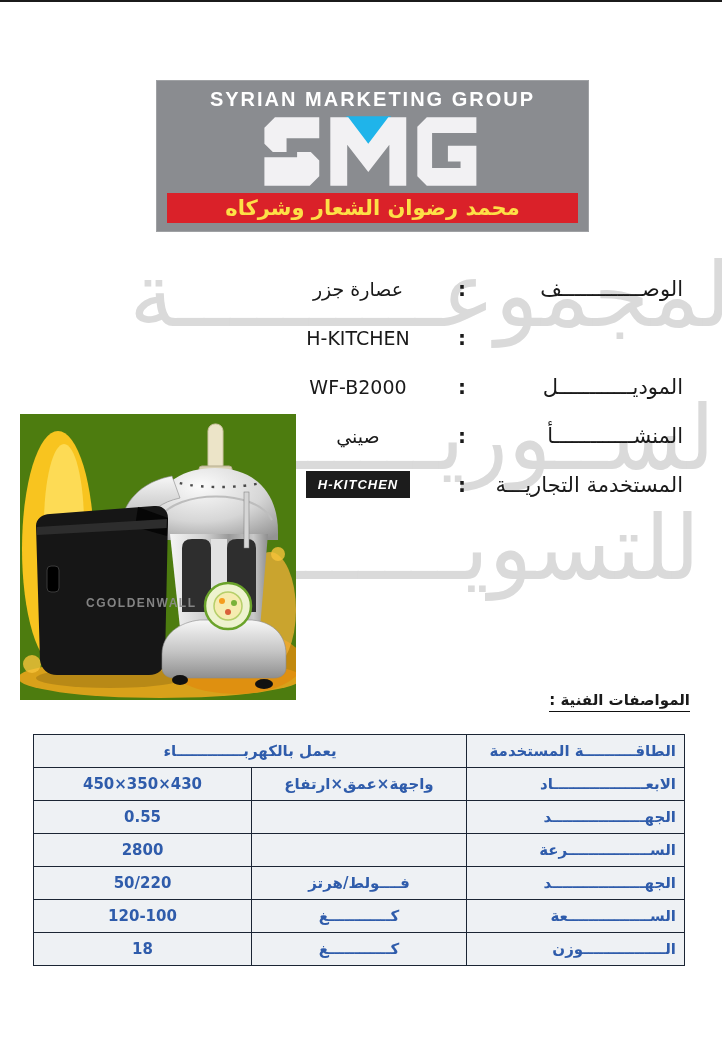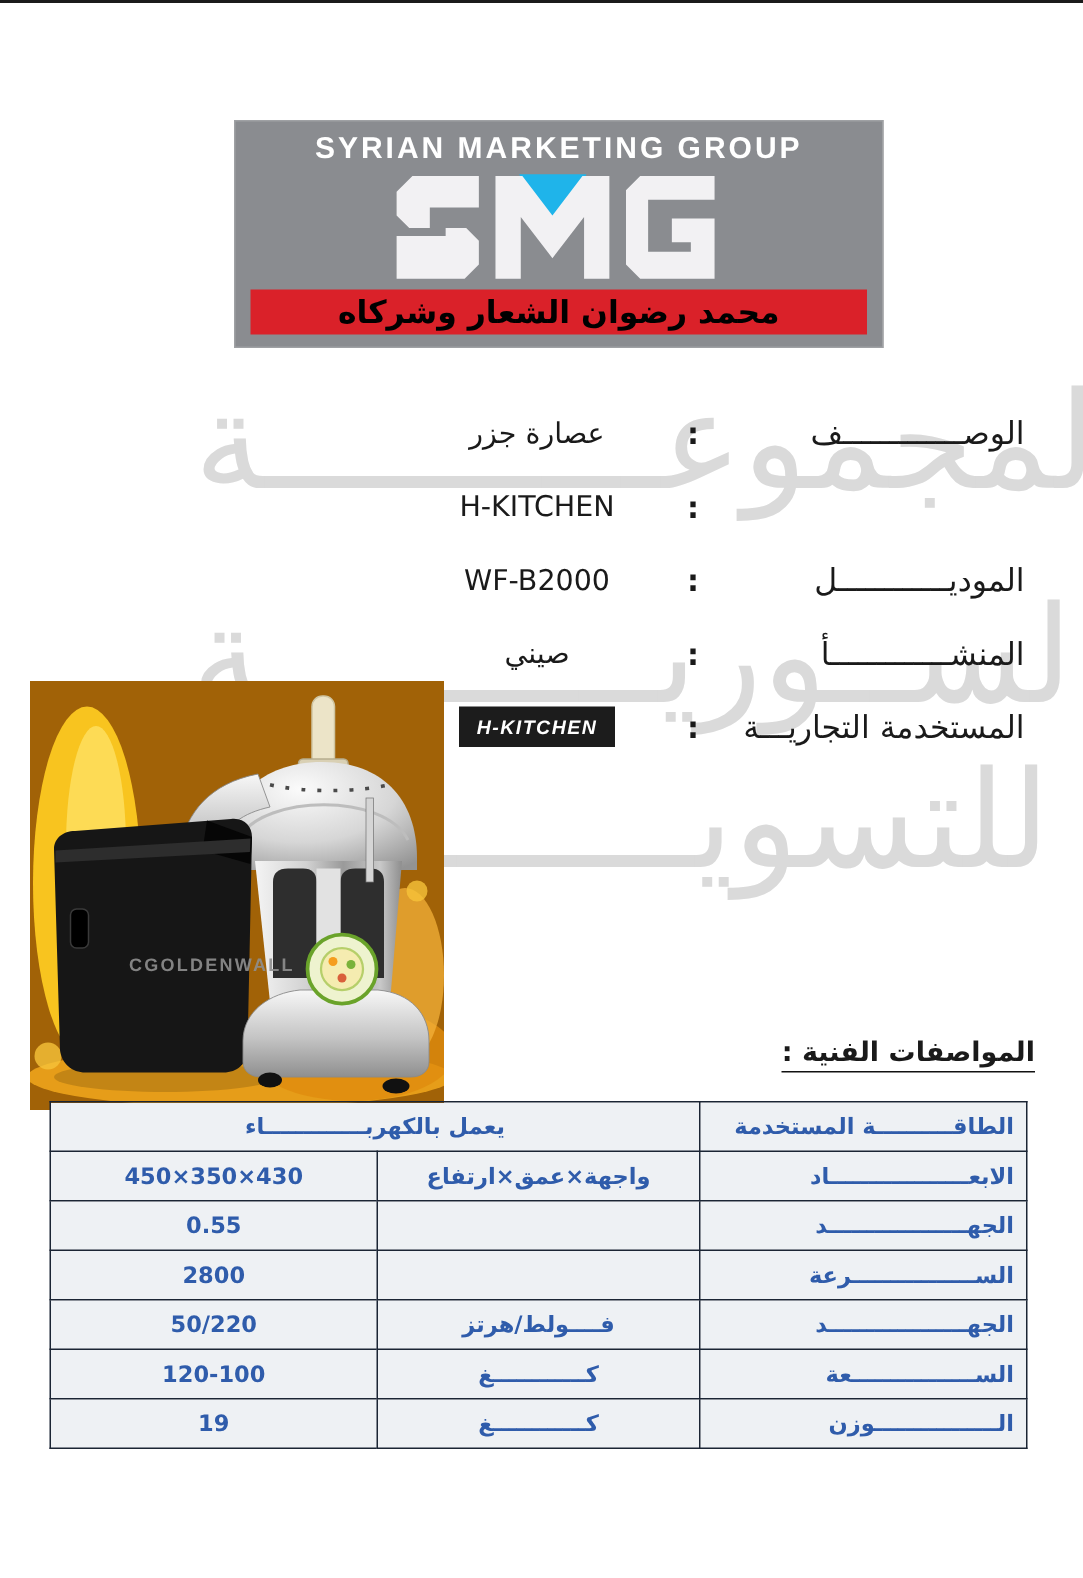--- a/index.html
+++ b/index.html
@@ -17,39 +17,39 @@
   .wm3{top:503px;right:22px;}
 
   
   .logo{position:absolute;z-index:2;left:156px;top:80px;width:433px;height:152px;
         background:#8a8c90;border:1px solid #9fa1a4;box-sizing:border-box;
         padding:5px 10px 8px 10px;display:flex;flex-direction:column;}
   .logo-top{color:#ffffff;font-weight:bold;font-size:20px;letter-spacing:2px;text-align:center;
             font-family:"Liberation Sans",sans-serif;line-height:26px;}
   .logo-letters{width:100%;height:82px;display:block;}
   .logo-banner{height:31px;margin-top:2px;background:#da2129;display:flex;align-items:center;
-               justify-content:center;color:#000000;font-size:21px;font-weight:bold;direction:rtl;}
+               justify-content:center;color:#fde047;font-size:21px;font-weight:bold;direction:rtl;}
   .sr{position:absolute;width:1px;height:1px;overflow:hidden;clip:rect(0 0 0 0);}
 
   
   .details{position:absolute;z-index:2;left:274px;top:264px;width:409px;}
   .detail-row{display:flex;height:49px;align-items:center;}
   .d-value{width:168px;text-align:center;font-size:19px;direction:rtl;}
   .d-colon{width:40px;text-align:center;font-size:20px;font-weight:bold;}
   .d-label{flex:1;text-align:right;direction:rtl;font-size:21px;}
   .brand-badge{display:inline-block;background:#1c1c1c;color:#ffffff;font-weight:bold;
                font-size:13px;letter-spacing:1px;padding:6px 12px;
                font-family:"Liberation Sans",sans-serif;font-style:italic;}
 
   
-  .product{position:absolute;z-index:1;left:20px;top:454px;width:276px;height:286px;background:#a16207;}
+  .product{position:absolute;z-index:1;left:20px;top:414px;width:276px;height:286px;background:#4d7c0f;}
   .product svg{display:block;width:100%;height:100%;}
 
   
-  .specs-heading{position:absolute;z-index:2;top:691px;right:32px;font-size:18px;font-weight:bold;
+  .specs-heading{position:absolute;z-index:2;top:691px;right:32px;font-size:15px;font-weight:bold;
                  direction:rtl;border-bottom:1.6px solid #111;padding-bottom:2px;}
   .specs-table{position:absolute;z-index:2;left:33px;top:734px;width:651px;border-collapse:collapse;
                direction:rtl;table-layout:fixed;color:#2f5cab;font-weight:bold;}
   .specs-table td{border:1.8px solid #1b2534;background:#eef1f4;height:30px;font-size:15px;
                   padding:1px 6px;overflow:hidden;white-space:nowrap;}
   .specs-table td.label-cell{text-align:right;padding-right:8px;}
   .specs-table td.unit-cell,.specs-table td.value-cell,.specs-table td.merged-cell{text-align:center;}
 </style>
 </head>
 <body>
@@ -203,17 +203,17 @@
           <td class="value-cell"><span dir="ltr">50/220</span></td>
         </tr>
         <tr>
           <td class="label-cell">الســــــــــــــــعة</td>
           <td class="unit-cell">كــــــــــــغ</td>
           <td class="value-cell"><span dir="ltr">120-100</span></td>
         </tr>
         <tr>
           <td class="label-cell">الــــــــــــــــوزن</td>
           <td class="unit-cell">كــــــــــــغ</td>
-          <td class="value-cell"><span dir="ltr">19</span></td>
+          <td class="value-cell"><span dir="ltr">18</span></td>
         </tr>
       </tbody>
   </table>
 </div>
 
 </body></html>

